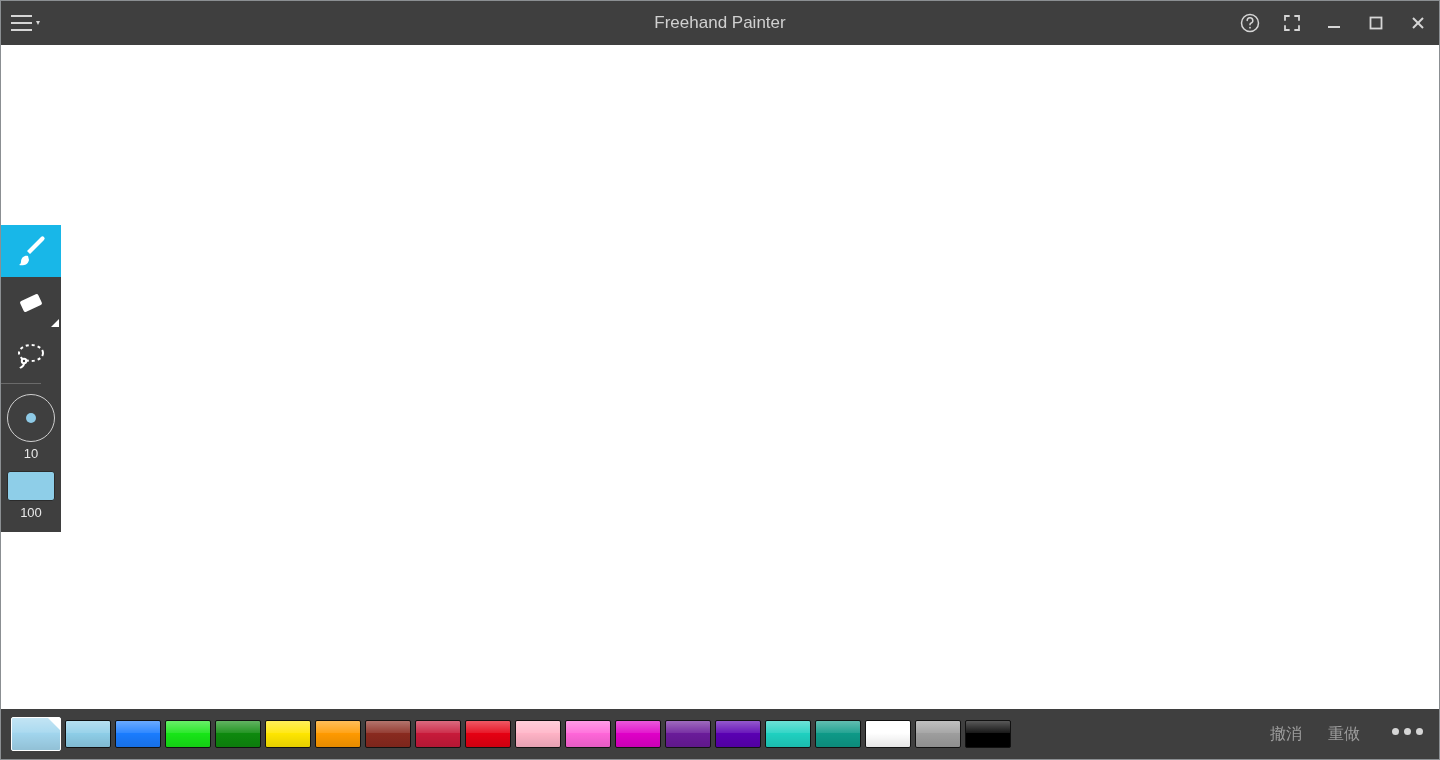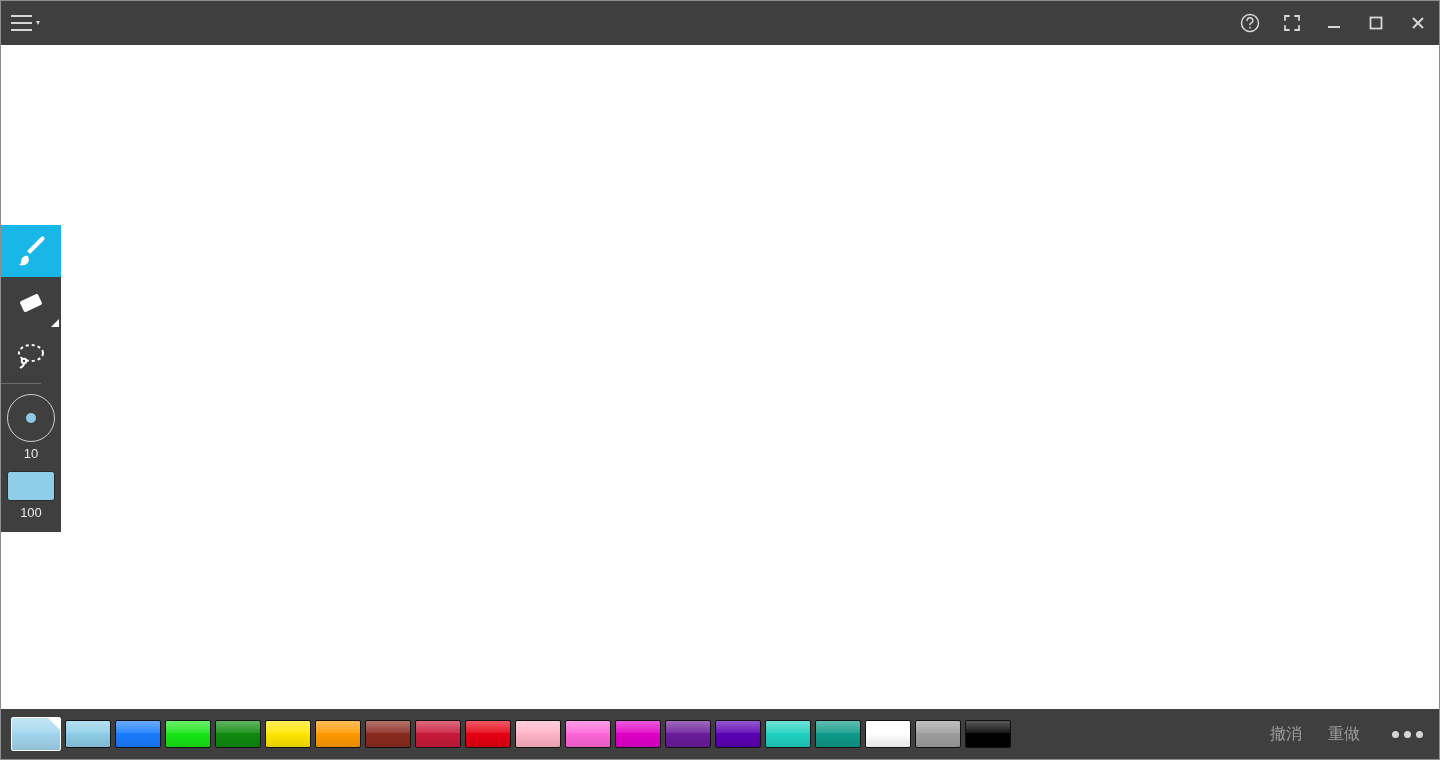--- a/index.html
+++ b/index.html
@@ -94,21 +94,21 @@
     background-image: linear-gradient(to bottom, rgba(255,255,255,0.35) 0%, rgba(255,255,255,0.1) 45%, rgba(0,0,0,0) 46%, rgba(0,0,0,0.08) 100%);
   }
   .swatch.selected {
     width:50px; height:34px; border:1px solid #ffffff;
   }
   .swatch.selected::after {
     content:""; position:absolute; right:0; top:0;
     width:0; height:0; border-left:12px solid transparent; border-top:12px solid #ffffff;
   }
   .bb-right {
-    margin-left:auto; display:flex; align-items:center; gap:26px;
+    margin-left:auto; display:flex; gap:26px;
     color:#9d9d9d; font-size:16px;
   }
   .bb-text-btn { cursor:pointer; }
   .bb-more {
     display:flex; gap:5px; cursor:pointer; padding:4px 6px;
   }
   .bb-more span {
     width:7px; height:7px; border-radius:50%; background:#d6d6d6;
   }
 </style>
@@ -119,20 +119,21 @@
 
   <div class="titlebar">
     <div class="menu-btn">
       <svg width="30" height="20" viewBox="0 0 30 20">
         <line x1="1" y1="3" x2="22" y2="3" stroke="#d6d6d6" stroke-width="2"></line>
         <line x1="1" y1="10" x2="22" y2="10" stroke="#d6d6d6" stroke-width="2"></line>
         <line x1="1" y1="17" x2="22" y2="17" stroke="#d6d6d6" stroke-width="2"></line>
         <polygon points="26,8 30,8 28,12" fill="#d6d6d6" stroke="none"></polygon>
       </svg>
     </div>
+    <div class="title">Freehand Painter</div>
     <div class="right-controls">
       <div class="tb-btn">
         <svg width="20" height="20" viewBox="0 0 20 20">
           <circle cx="10" cy="10" r="8.5" stroke-width="1.5"></circle>
           <path d="M7.2 7.5 a2.8 2.8 0 1 1 3.6 2.7 c-0.8 0.3 -0.8 1 -0.8 1.6" stroke-width="1.5" stroke-linecap="round"></path>
           <circle cx="10" cy="14.7" r="0.9" fill="#d6d6d6" stroke="none"></circle>
         </svg>
       </div>
       <div class="tb-btn">
         <svg width="18" height="18" viewBox="0 0 18 18" stroke-width="1.8" stroke-linecap="round">

